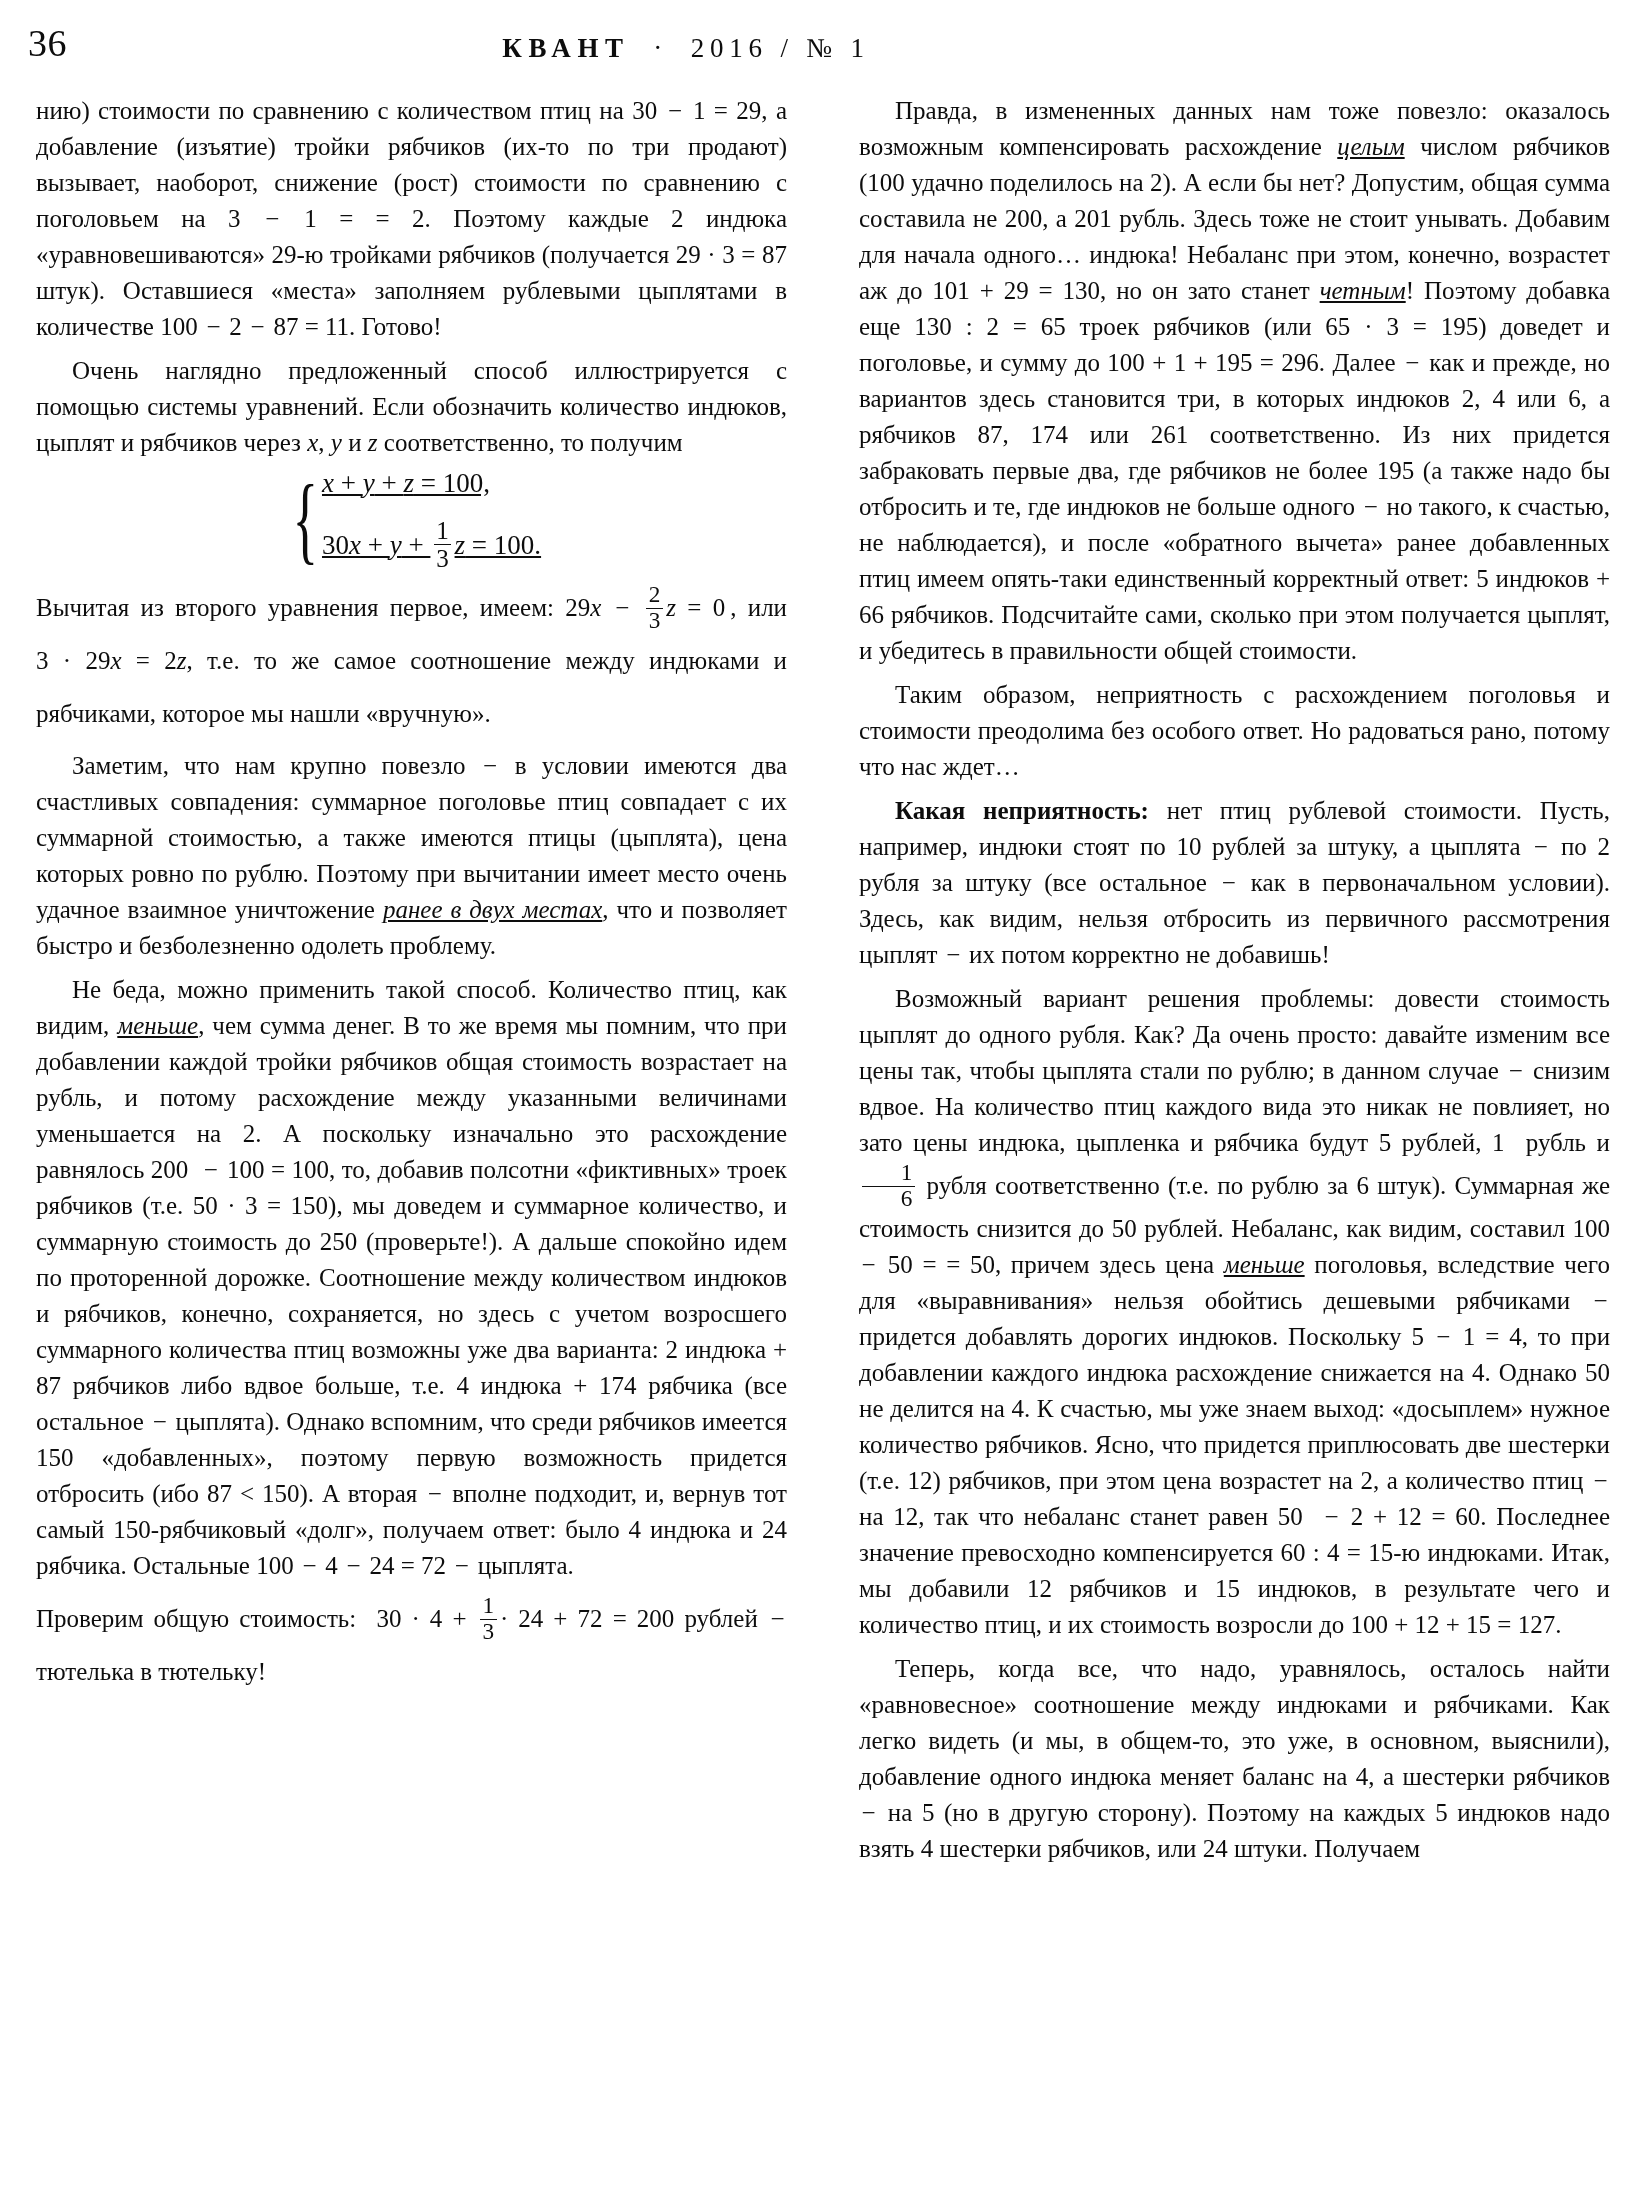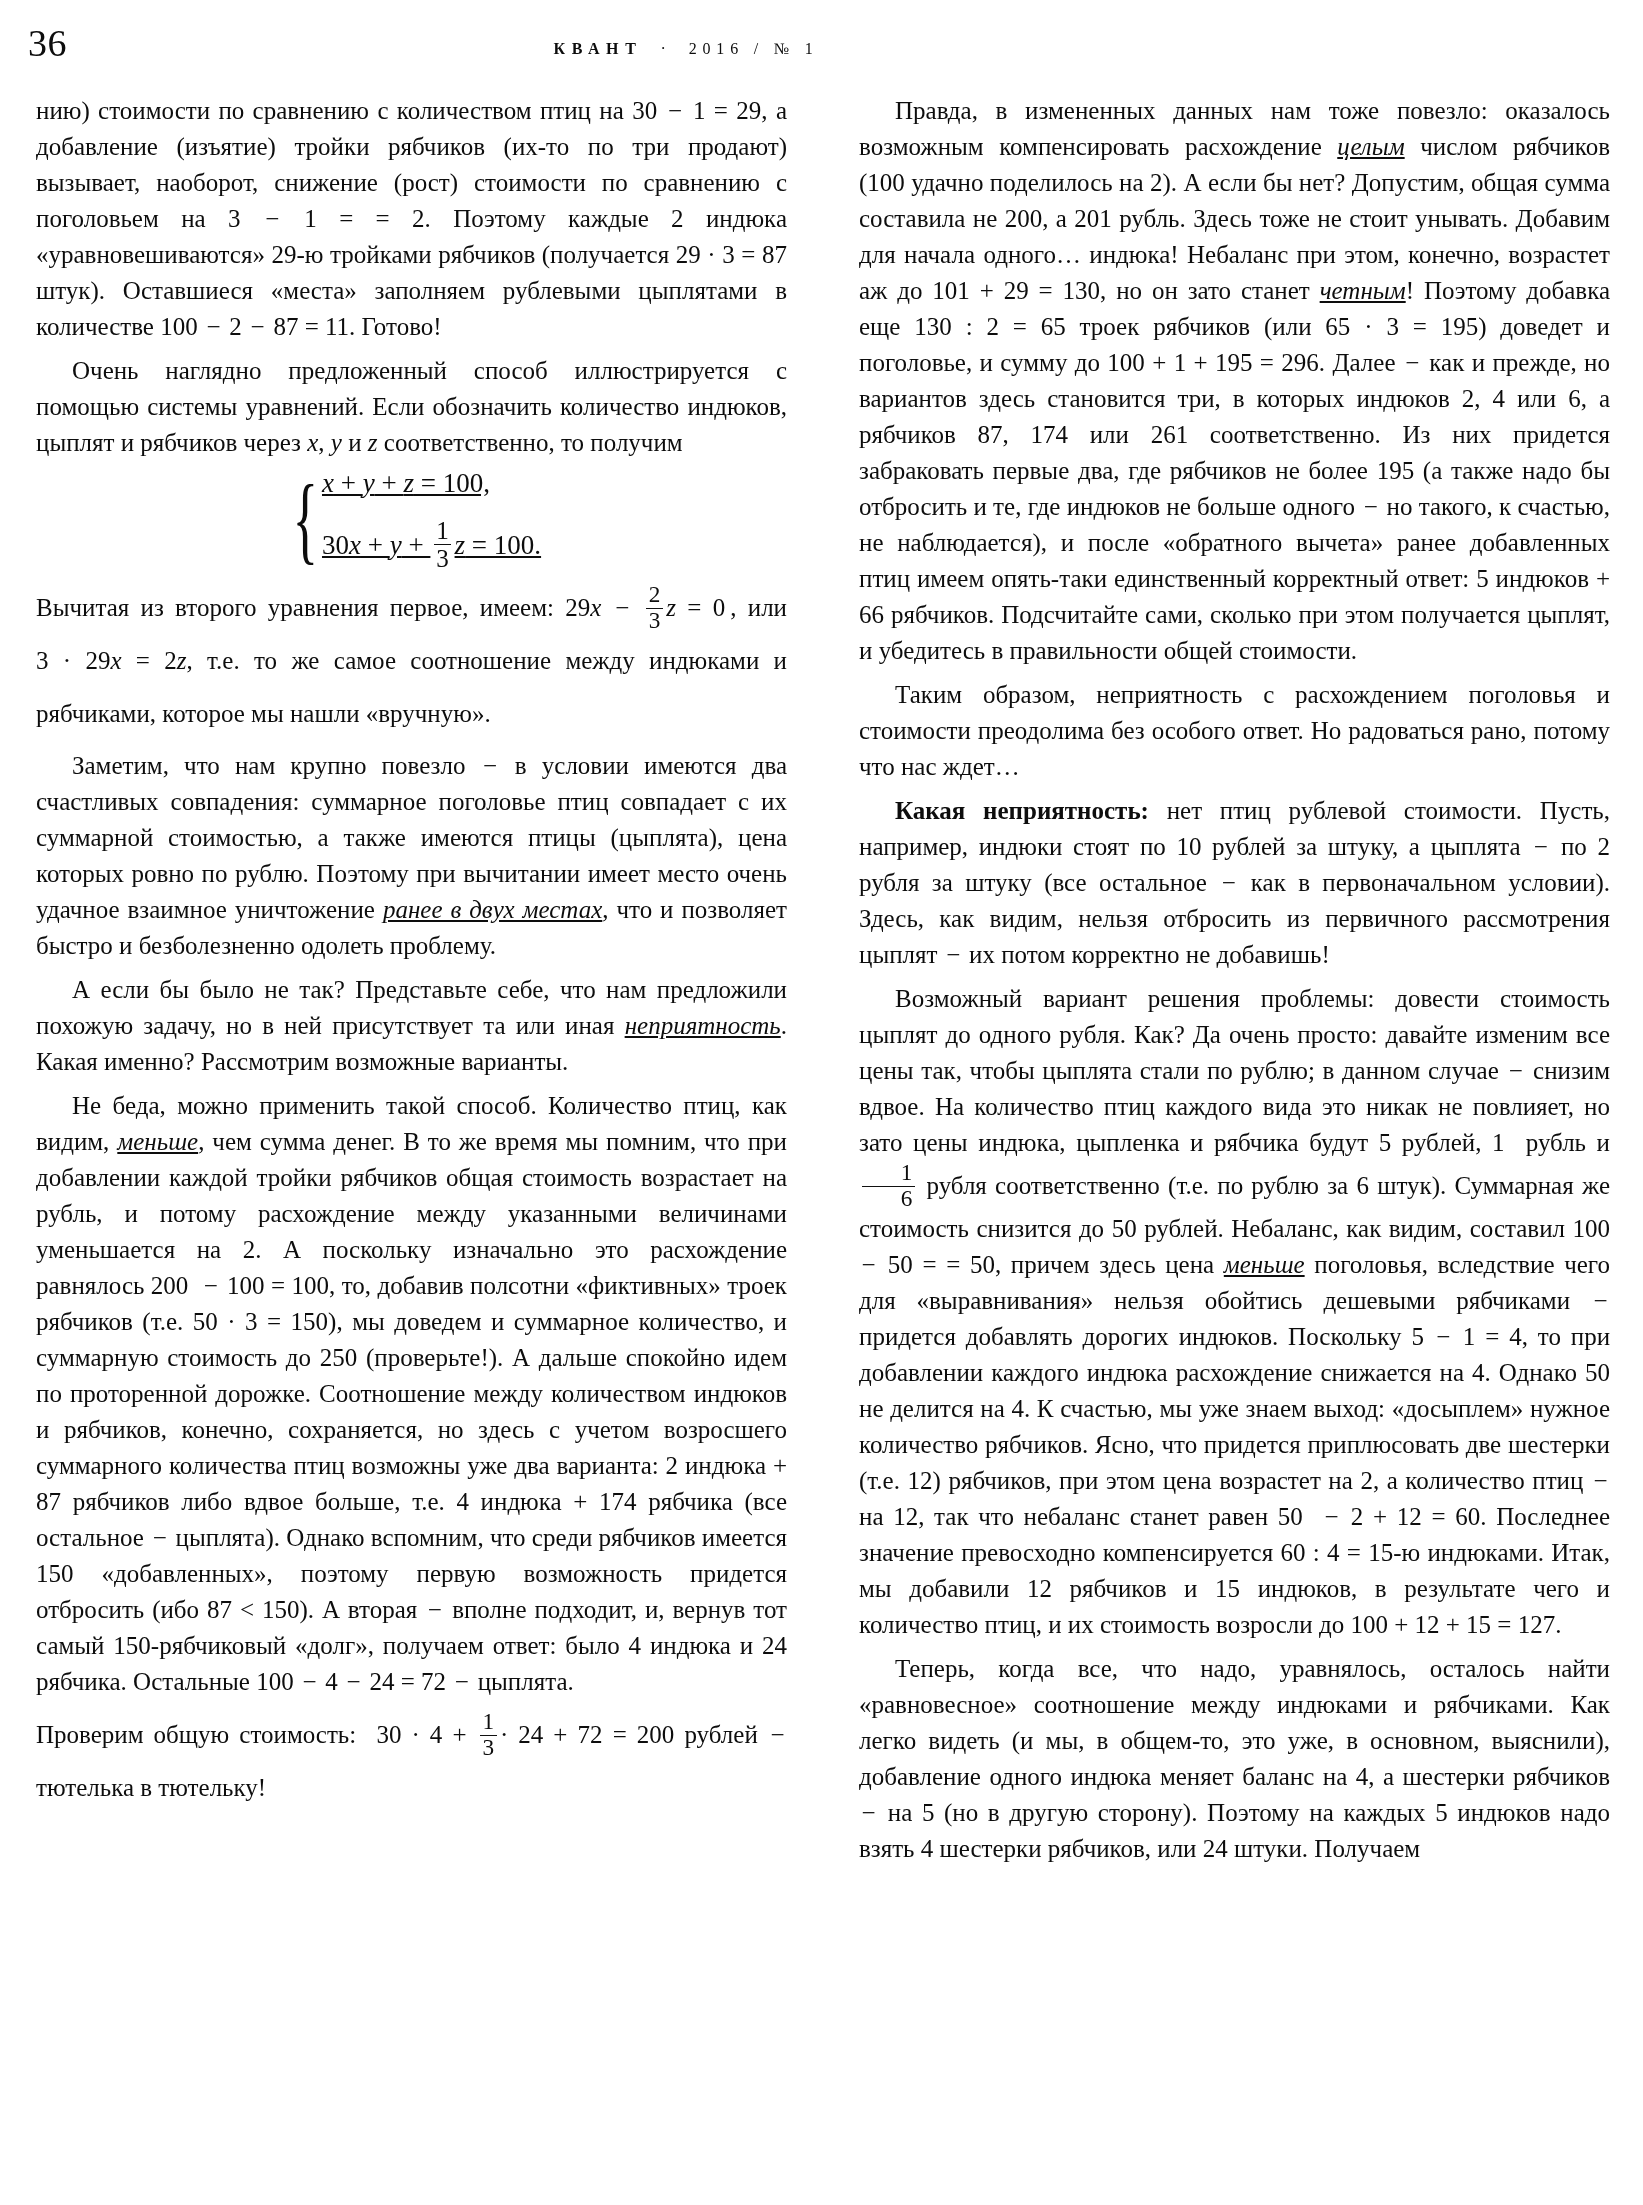--- a/index.html
+++ b/index.html
@@ -38,21 +38,21 @@
     font-size: 38px;
     line-height: 38px;
     letter-spacing: 0.4px;
   }
   .journal {
     position: absolute;
     left: 0;
     width: 1372px;
     text-align: center;
     top: 5px;
-    font-size: 16px;
+    font-size: 27px;
     line-height: 25px;
     font-weight: bold;
     letter-spacing: 6.6px;
     white-space: pre;
   }
   .journal .dot {
     font-weight: normal;
     letter-spacing: 5px;
   }
   .journal .issue {
@@ -158,21 +158,20 @@
         <span class="eqlines">
           <span class="eqline"><span class="m">x</span> + <span class="m">y</span> + <span class="m">z</span> = 100,</span>
           <span class="eqline">30<span class="m">x</span> + <span class="m">y</span> + <span class="frac"><span class="top">1</span><span class="bar"></span><span class="bot">3</span></span><span class="m">z</span> = 100.</span>
         </span>
       </div>
 
       <p class="noindent tightline">Вычитая из второго уравнения первое, имеем: 29<span class="m">x</span> <span class="op">−</span> <span class="frac"><span class="top">2</span><span class="bar"></span><span class="bot">3</span></span><span class="m">z</span> = 0<span class="op"></span>, или 3&nbsp;·&nbsp;29<span class="m">x</span> = 2<span class="m">z</span>, т.е. то же самое соотношение между индюками и рябчиками, которое мы нашли «вручную».</p>
 
       <p>Заметим, что нам крупно повезло <span class="op">−</span> в условии имеются два счастливых совпадения: суммарное поголовье птиц совпадает с их суммарной стоимостью, а также имеются птицы (цыплята), цена которых ровно по рублю. Поэтому при вычитании имеет место очень удачное взаимное уничтожение <i>ранее в двух местах</i>, что и позволяет быстро и безболезненно одолеть проблему.</p>
 
-      <p>А если бы было не так? Представьте себе, что нам предложили похожую задачу, но в ней присутствует та или иная <i>неприятность</i>. Какая именно? Рассмотрим возможные варианты.</p>
 
 
       <p>Не беда, можно применить такой способ. Количество птиц, как видим, <i>меньше</i>, чем сумма денег. В то же время мы помним, что при добавлении каждой тройки рябчиков общая стоимость возрастает на рубль, и потому расхождение между указанными величинами уменьшается на 2. А поскольку изначально это расхождение равнялось 200&nbsp;&nbsp;<span class="op">−</span> 100 = 100, то, добавив полсотни «фиктивных» троек рябчиков (т.е. 50&nbsp;·&nbsp;3 = 150), мы доведем и суммарное количество, и суммарную стоимость до 250 (проверьте!). А дальше спокойно идем по проторенной дорожке. Соотношение между количеством индюков и рябчиков, конечно, сохраняется, но здесь с учетом возросшего суммарного количества птиц возможны уже два варианта: 2 индюка + 87 рябчиков либо вдвое больше, т.е. 4 индюка + 174 рябчика (все остальное <span class="op">−</span> цыплята). Однако вспомним, что среди рябчиков имеется 150 «добавленных», поэтому первую возможность придется отбросить (ибо 87&nbsp;&lt;&nbsp;150). А вторая <span class="op">−</span> вполне подходит, и, вернув тот самый 150-рябчиковый «долг», получаем ответ: было 4 индюка и 24 рябчика. Остальные 100 <span class="op">−</span> 4 <span class="op">−</span> 24 = 72 <span class="op">−</span> цыплята.</p>
 
       <p class="noindent tightline">Проверим общую стоимость:&nbsp; 30&nbsp;·&nbsp;4 + <span class="frac"><span class="top">1</span><span class="bar"></span><span class="bot">3</span></span>·&nbsp;24 + 72 = 200 рублей <span class="op">−</span> тютелька в тютельку!</p>
 
     </div>
 
     <div class="col">
 

